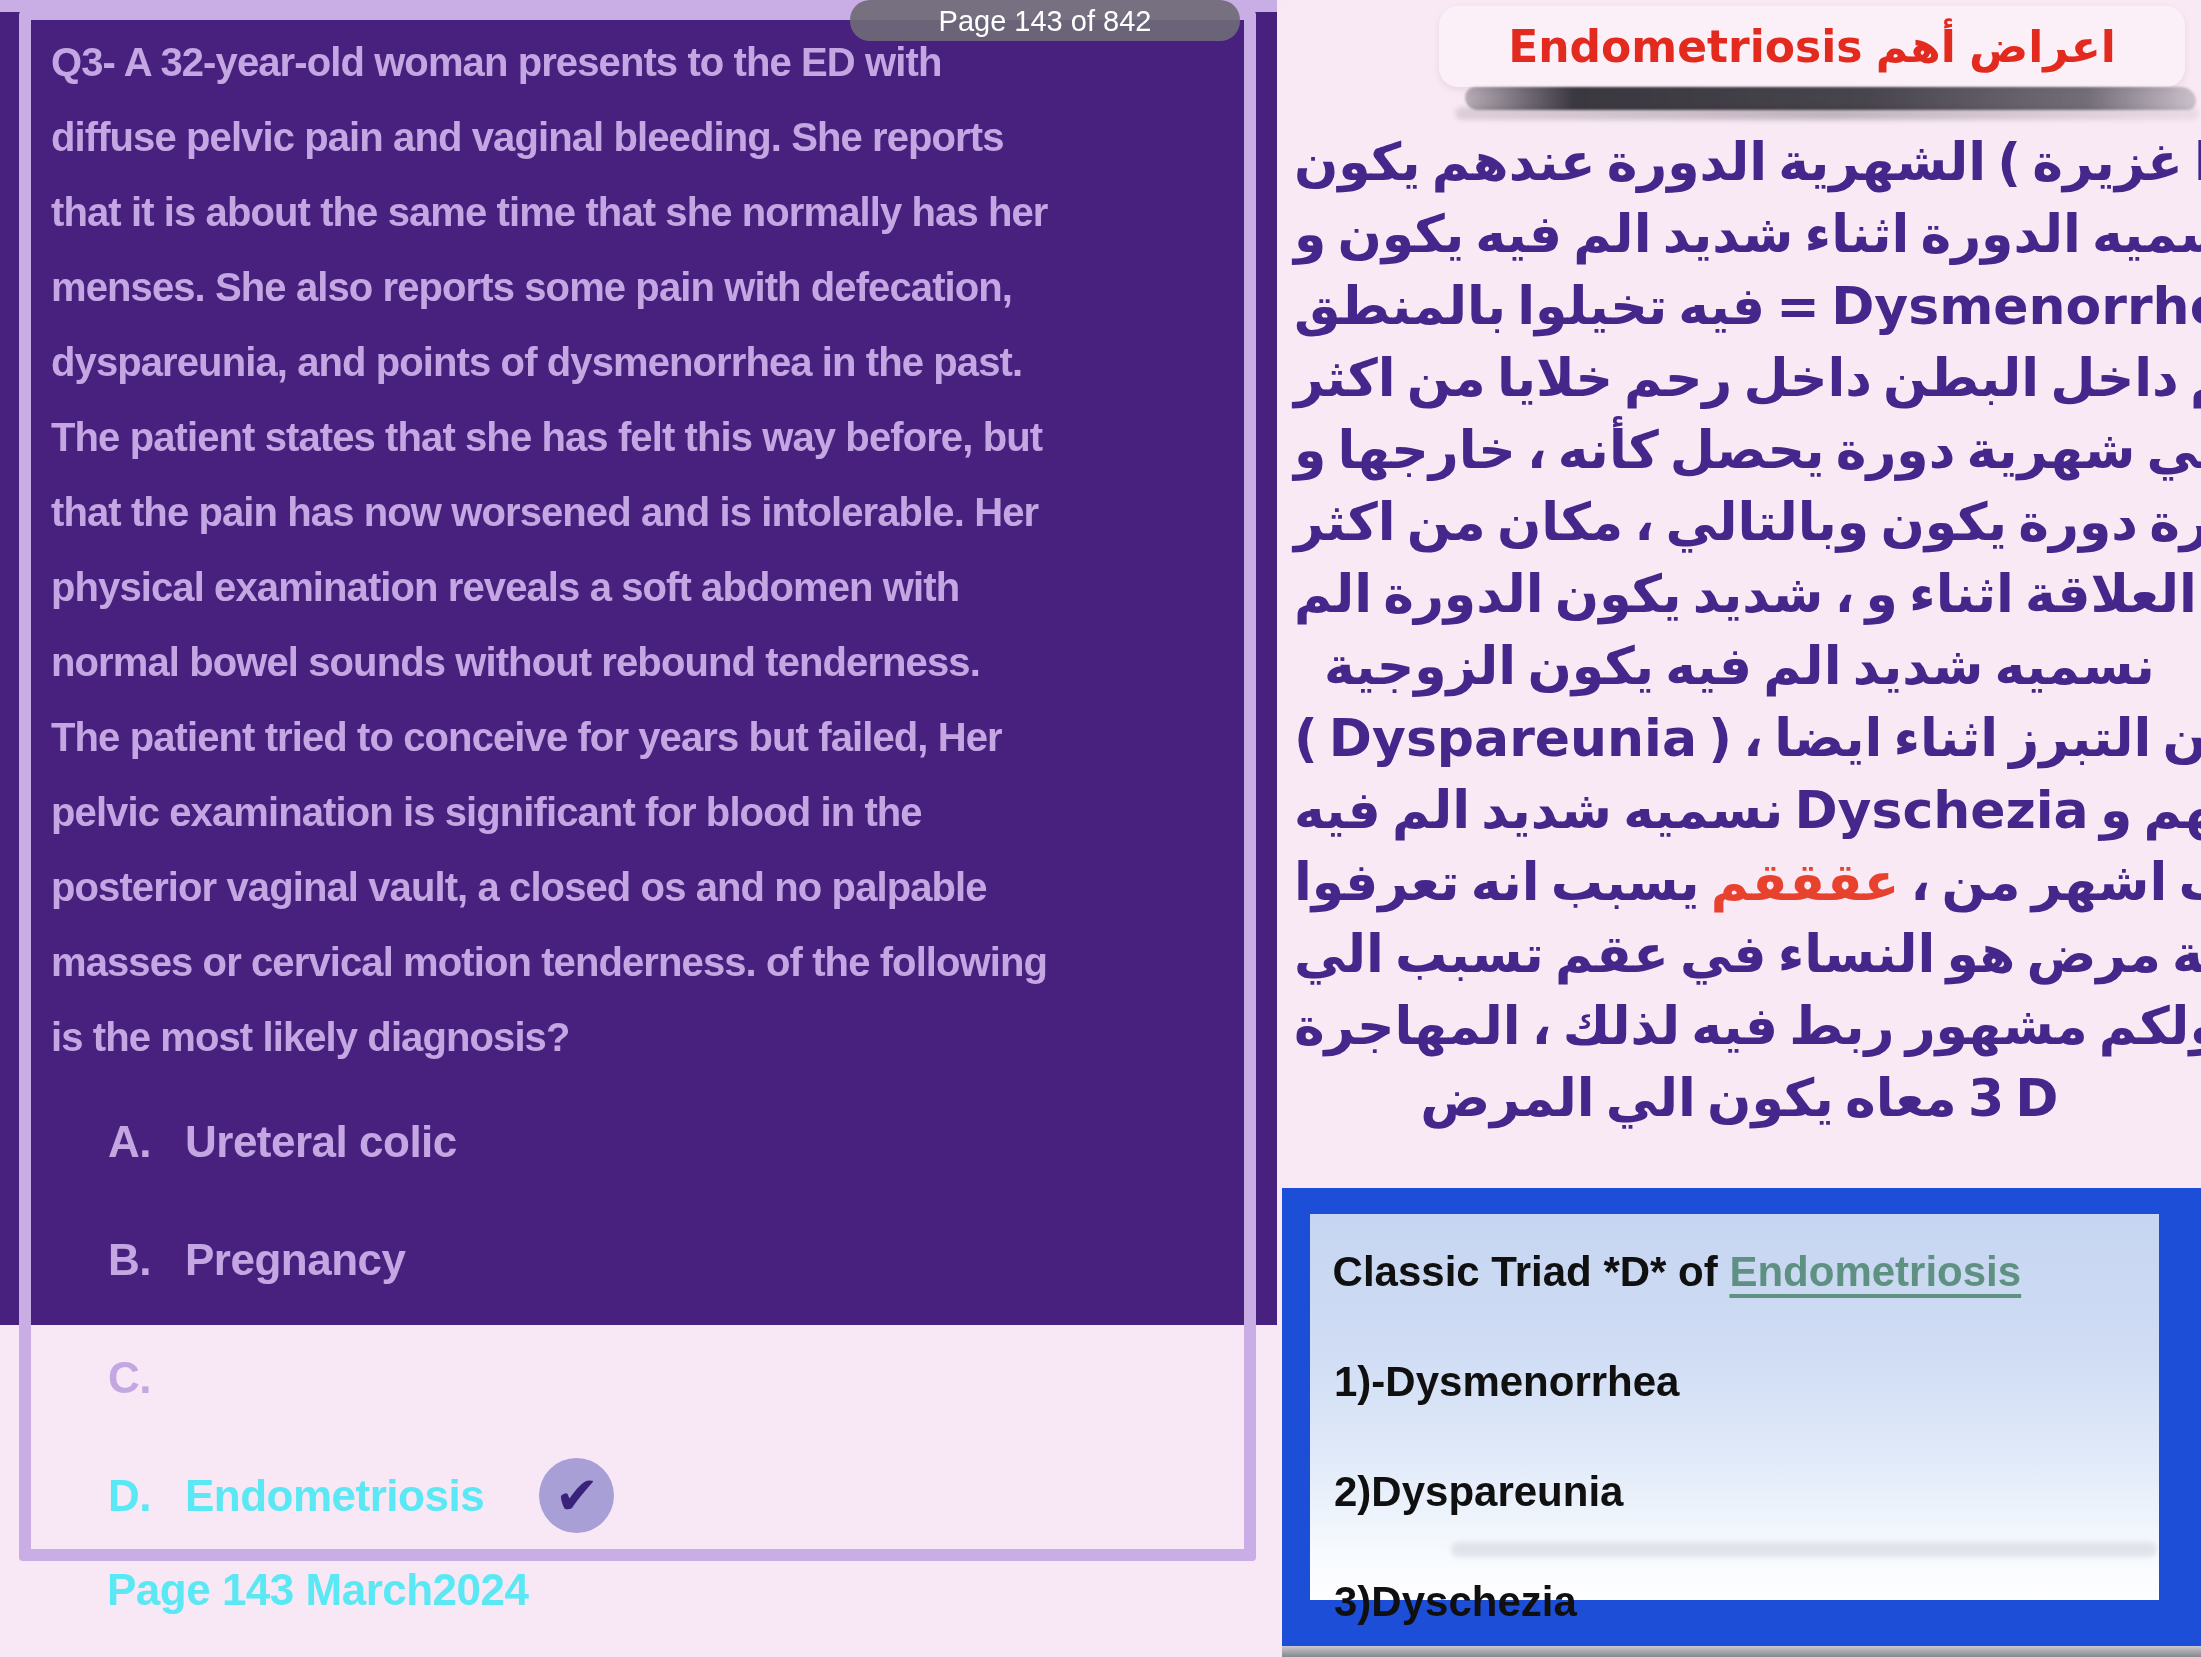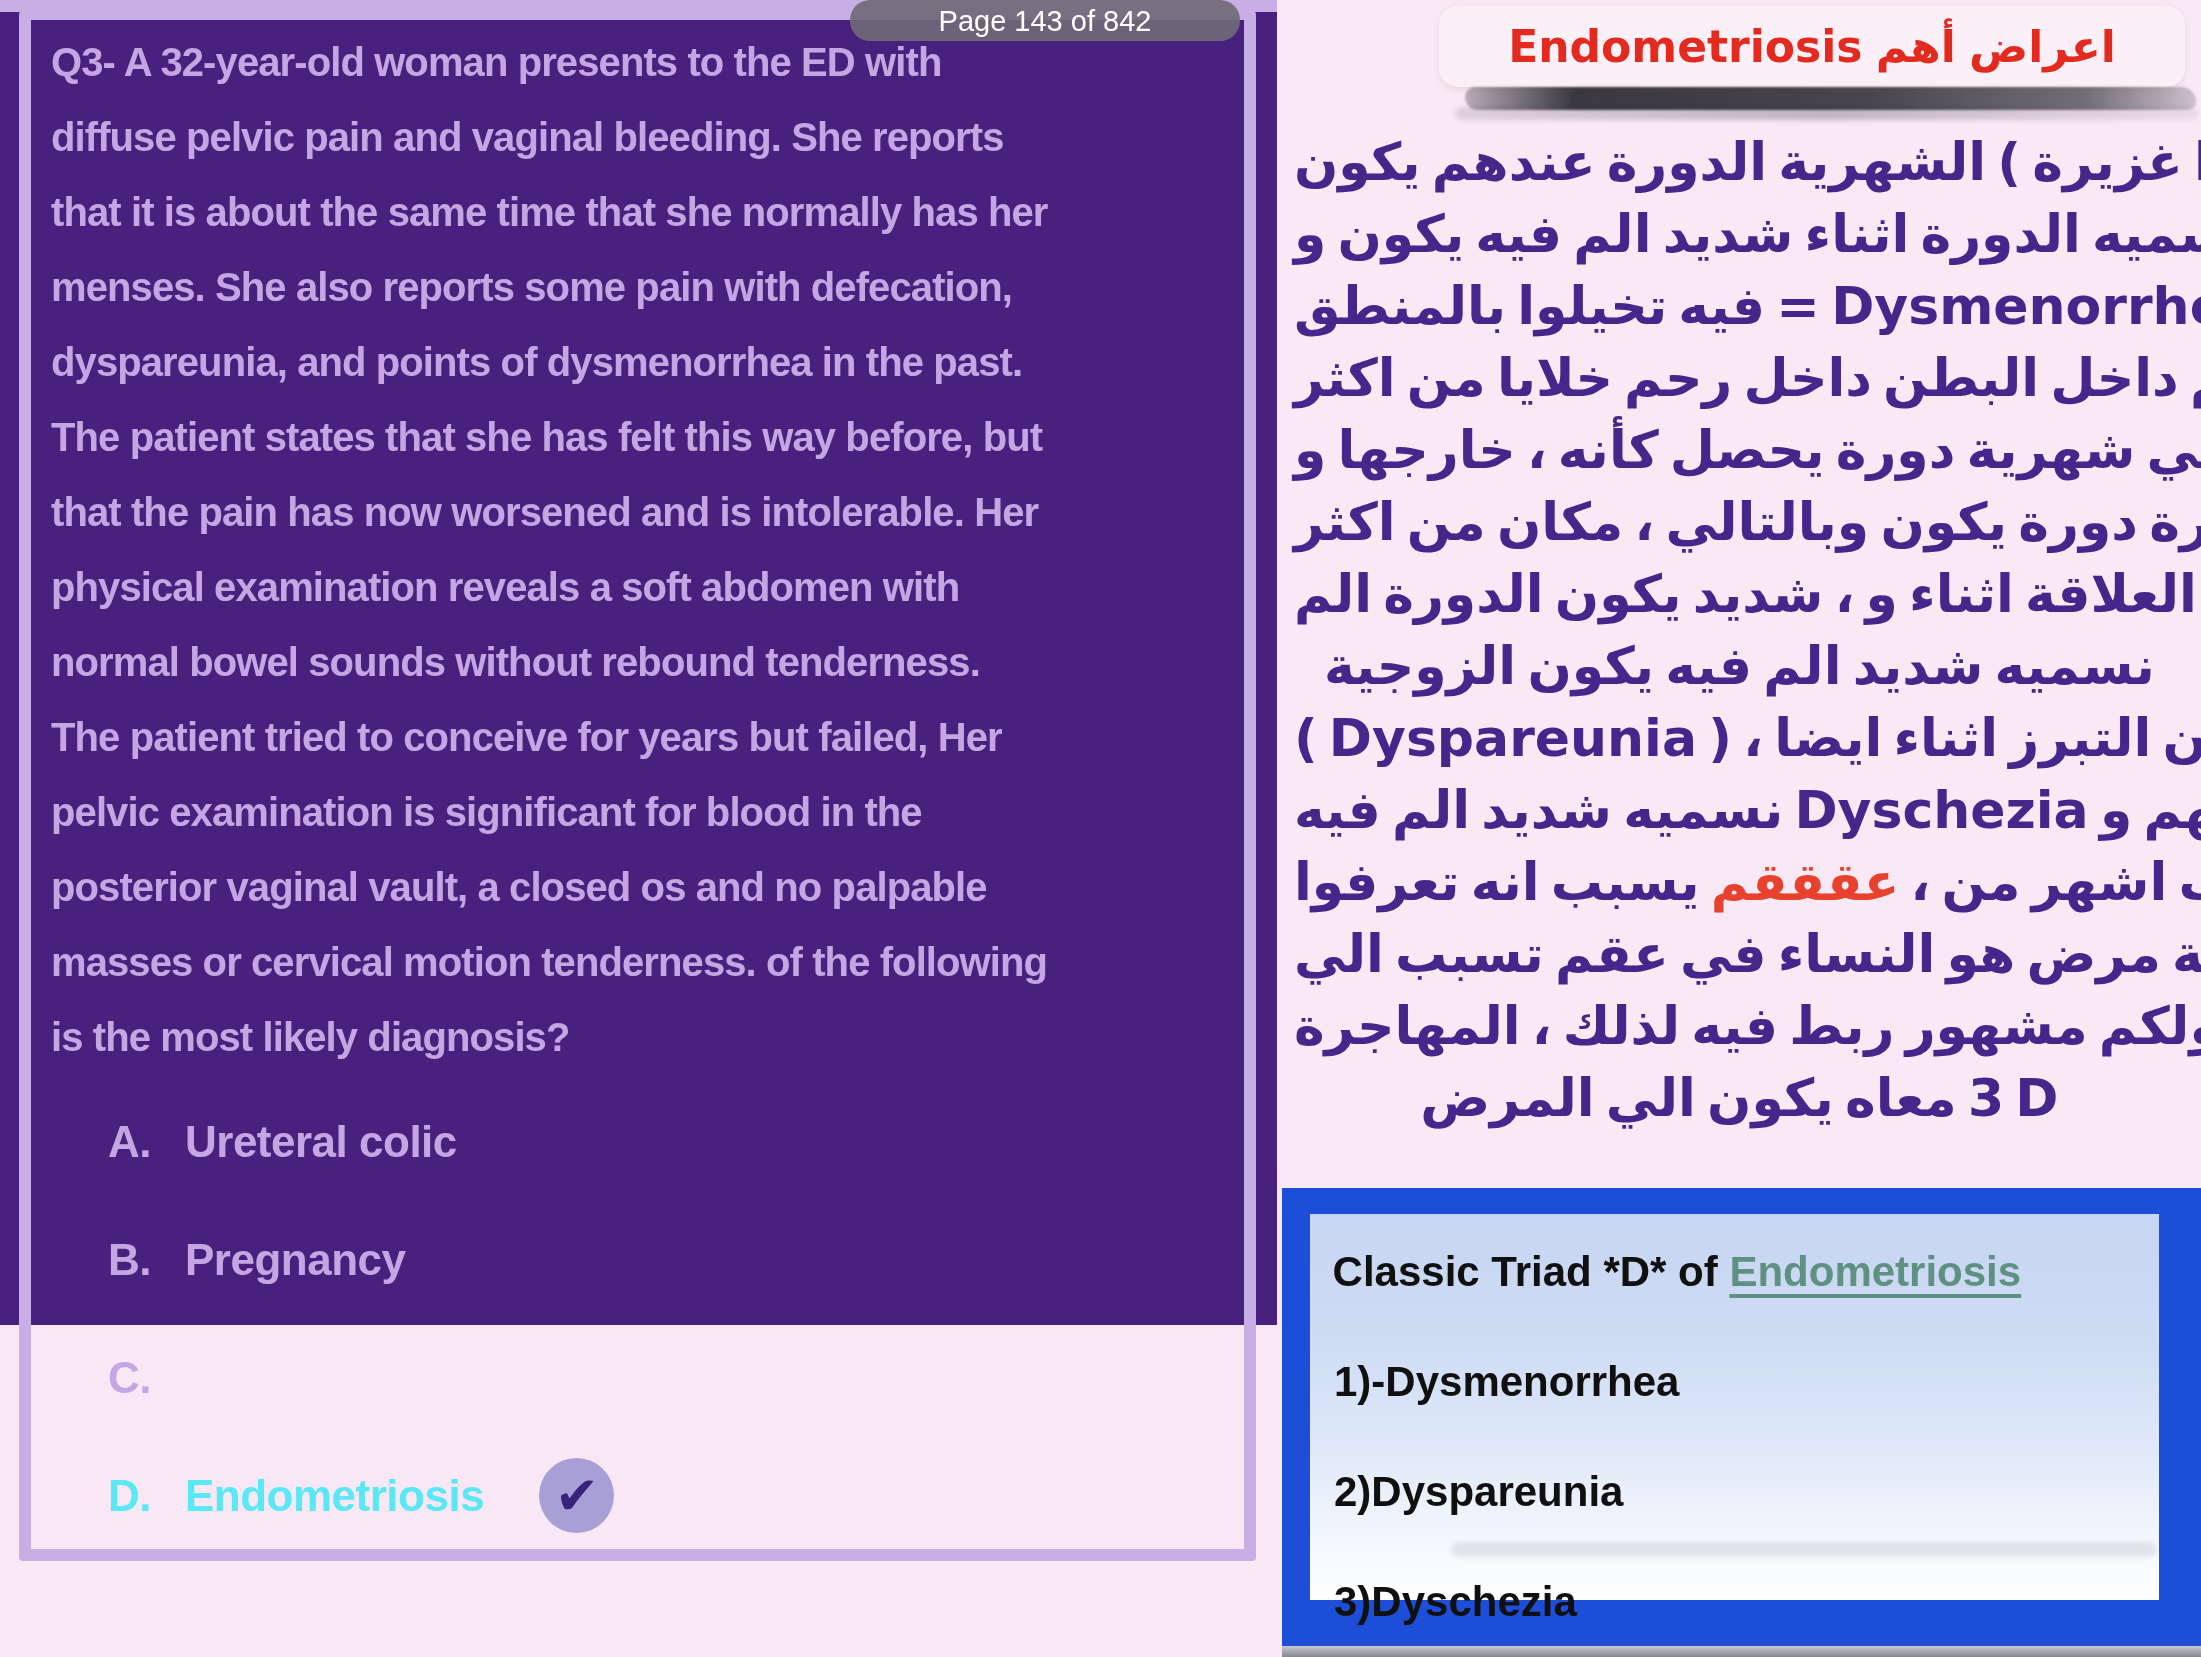--- a/index.html
+++ b/index.html
@@ -100,20 +100,21 @@
         </div>
         <div class="opt">
           <span class="letter">C.</span>
         </div>
         <div class="opt correct">
           <span class="letter">D.</span>
           <span>Endometriosis</span>
           <span class="check">✔</span>
         </div>
       </div>
+    <div class="footer">Page 143 March2024</div>
   </div>
 
   <div class="badge">Page 143 of 842</div>
 
   <div class="pink-panel">
     <div class="pill">
         <bdi>Endometriosis</bdi>
         <bdi>أهم</bdi>
         <bdi>اعراض</bdi>
       </div>

